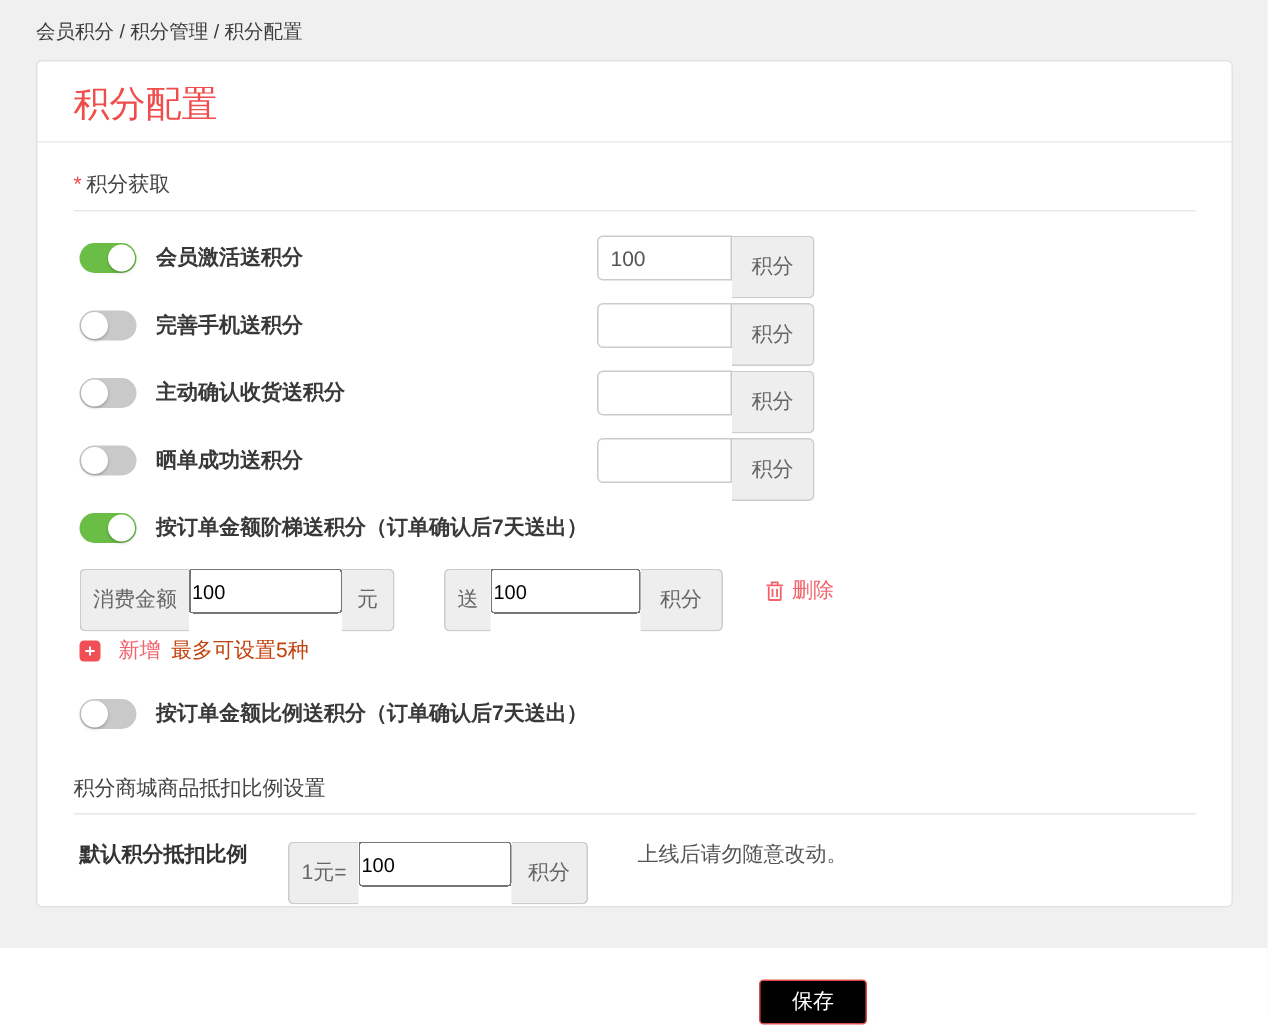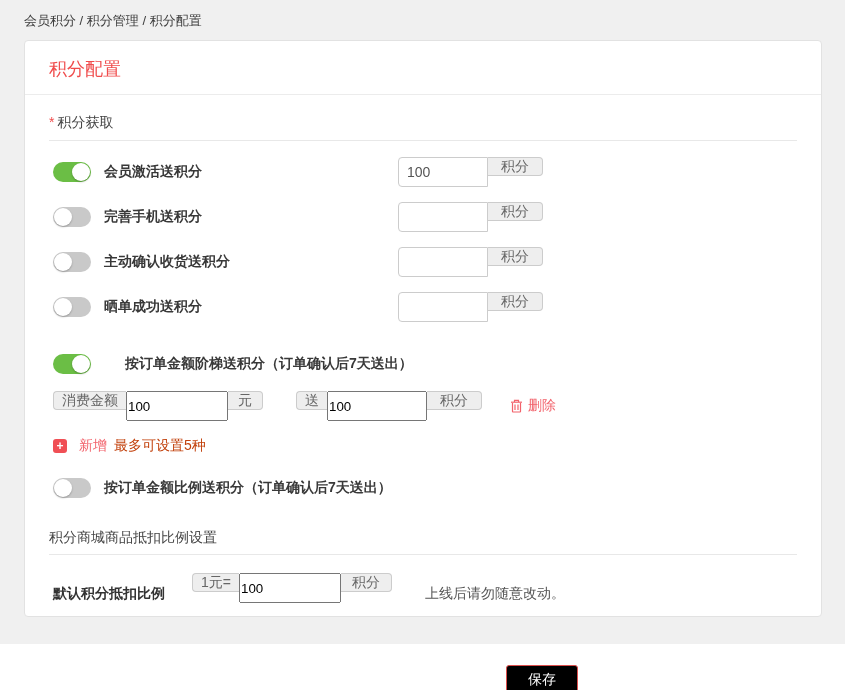--- a/index.html
+++ b/index.html
@@ -22,21 +22,21 @@
     width: 798px;
     background: #fff;
     border: 1px solid #e2e2e2;
     border-radius: 4px;
   }
   .card-header {
     padding: 16px 24px 12px;
     border-bottom: 1px solid #ececec;
   }
   .card-title {
-    font-size: 18px;
+    font-size: 24px;
     color: #f04c4c;
     line-height: 25px;
   }
   .card-body { padding: 18px 24px 13px; }
   .section-label { font-size: 14px; color: #444; line-height: 19px; }
   .required-star { color: #f04c4c; margin-right: 3px; }
   .hr { border: 0; border-top: 1px solid #e8e8e8; margin-top: 8px; }
 
   
   .switch {
@@ -51,36 +51,36 @@
     box-shadow: 0 1px 2px rgba(0,0,0,.25);
   }
   .switch.on  .knob { right: 1px; }
   .switch.off .knob { left: 1px; }
 
   .switch-row {
     position: relative; height: 30px; margin: 15px 0 0 4px;
     display: flex; align-items: center;
   }
   .switch-row.first { margin-top: 16px; }
-  .switch-row.bare  { height: 20px; margin-top: 32px; gap: 21px; }
+  .switch-row.bare  { height: 20px; margin-top: 20px; }
   .switch-row.bare2 { height: 20px; margin-top: 24px; }
   .switch-label { margin-left: 13px; font-weight: bold; color: #393939; }
 
   
   .group { position: absolute; left: 345px; top: 0; display: inline-flex; height: 30px; }
   .group-inline { display: inline-flex; height: 30px; }
   .group input {
     border: 1px solid #ccc; border-radius: 0;
     font-family: inherit; font-size: 14px; color: #555;
     padding: 0 8px; height: 30px; outline: none; background: #fff;
   }
   .group input.first-radius { border-radius: 4px 0 0 4px; }
   .addon {
     background: #eee; border: 1px solid #ccc; color: #666;
-    display: flex; align-items: center; white-space: nowrap; height: 19px;
+    display: flex; align-items: center; white-space: nowrap; height: 42px;
   }
   .addon.right { border-left: 0; border-radius: 0 4px 4px 0; padding: 0 13px; }
   .addon.left  { border-right: 0; border-radius: 4px 0 0 4px; padding: 0 8px; }
   .w-points { width: 90px; }
 
   
   .tier-row { margin: 17px 0 0 4px; display: flex; align-items: center; height: 30px; }
   .tier-row .gap { width: 33px; }
   .delete-link {
     margin-left: 28px; color: #f2626b; display: inline-flex;
@@ -91,21 +91,21 @@
     width: 14px; height: 14px; border-radius: 3px; background: #f04f55;
     color: #fff; display: inline-flex; align-items: center; justify-content: center;
     font-size: 12px; font-weight: bold; line-height: 1; cursor: pointer;
   }
   .add-link { color: #f2626b; margin-left: 12px; cursor: pointer; }
   .add-hint { color: #c2410c; margin-left: 7px; }
 
   .section2-title { margin: 30px 0 0 0; color: #444; line-height: 19px; }
   .hr2 { border: 0; border-top: 1px solid #e8e8e8; margin-top: 7px; }
 
-  .ded-row { position: relative; margin: 18px 0 0 4px; height: 30px; display: flex; align-items: flex-end; }
+  .ded-row { position: relative; margin: 18px 0 0 4px; height: 30px; display: flex; align-items: flex-start; }
   .ded-label { font-weight: bold; color: #333; }
   .ded-group { position: absolute; left: 139px; top: 0; display: inline-flex; height: 30px; }
   .ded-note { position: absolute; left: 372px; color: #555; }
 
   .footer-bar {
     margin-top: 27px; background: #fff; height: 62px; width: 845px; position: relative;
   }
   .save-btn {
     position: absolute; left: 506px; top: 21px;
     width: 72px; height: 30px;

